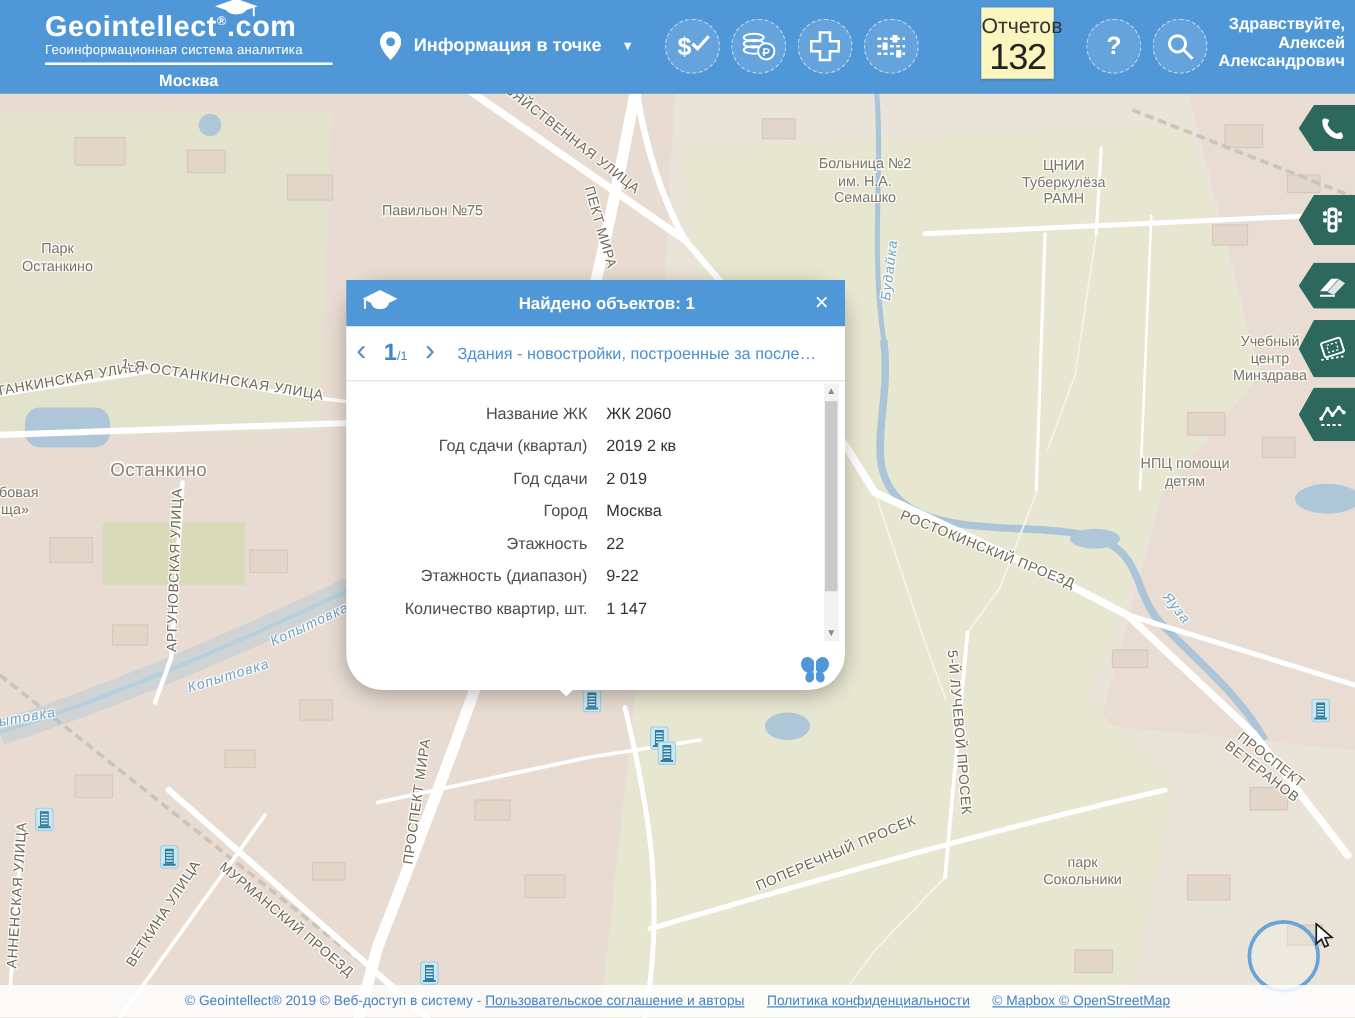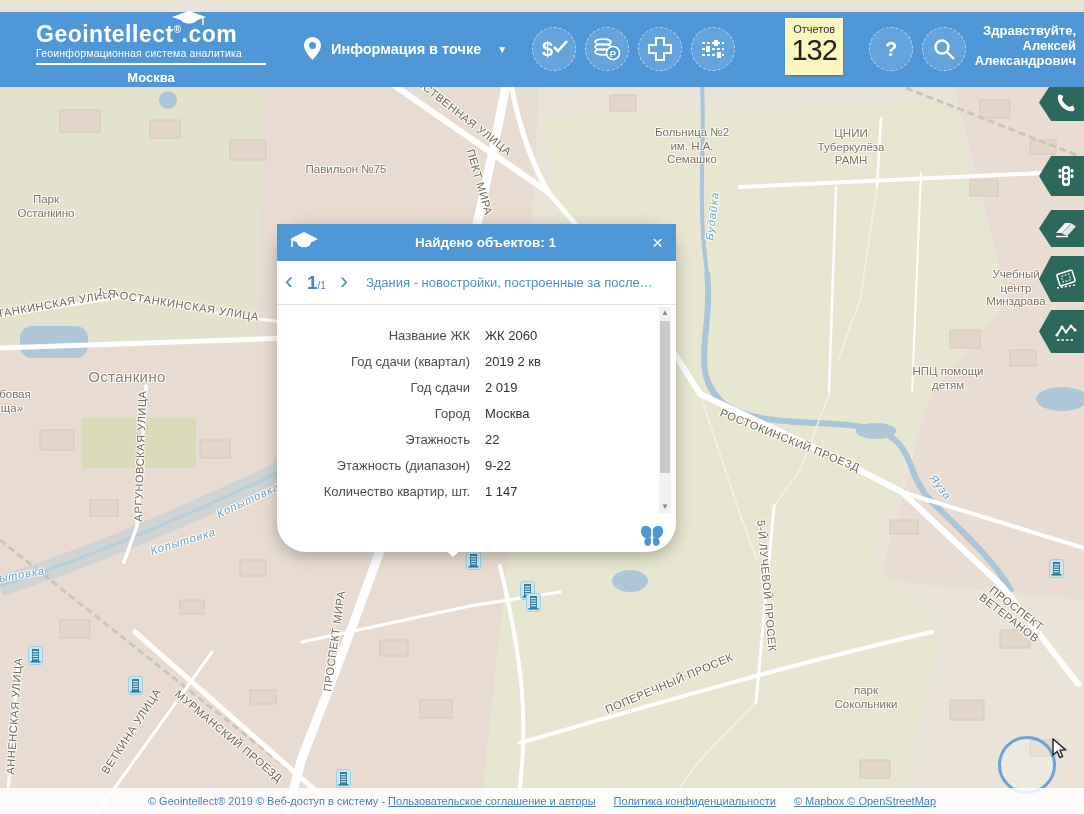--- a/index.html
+++ b/index.html
@@ -15,42 +15,42 @@
   .maplabel.street{font-size:11px;color:#6f6859;letter-spacing:.6px;}
   .maplabel.place{font-size:11.5px;color:#7d7566;line-height:1.18;}
   .maplabel.district{font-size:15px;color:#8a8376;letter-spacing:.4px;}
   .maplabel.river{font-size:11px;font-style:italic;color:#6ea4c4;letter-spacing:1px;}
   .marker{position:absolute;width:15px;height:19px;}
   #sel-circle{position:absolute;left:998px;top:736px;width:52px;height:52px;border-radius:50%;
     border:3px solid #6aa3d8;background:rgba(255,255,255,.22);}
   #cursor{position:absolute;left:1052px;top:738px;}
 
   
-  #header{position:absolute;left:0;top:12px;width:1084px;height:75px;background:#4f97d7;z-index:30;
+  #header{position:absolute;left:0;top:0;width:1084px;height:75px;background:#4f97d7;z-index:30;
     display:flex;align-items:flex-start;color:#fff;}
   #logo{margin:6px 0 0 28px;position:relative;width:238px;}
   #logo .row{display:flex;align-items:flex-start;}
   #logo .fig{margin-top:2px;}
   #logo .tcol{margin-left:8px;position:relative;}
   #logo .brand{font-size:23px;font-weight:bold;letter-spacing:.5px;line-height:24px;}
   #logo .brand sup{font-size:10px;}
   #logo .sub{font-size:10.5px;margin-top:1px;letter-spacing:.2px;}
   #logo .rule{height:2px;background:#fff;margin-top:4px;width:230px;}
   #logo .cap{position:absolute;left:136px;top:-7px;}
   #logo .city{font-size:13px;font-weight:bold;text-align:center;width:230px;margin-top:5px;}
   #mode{display:flex;align-items:center;margin:25px 0 0 38px;cursor:pointer;}
   #mode .label{font-size:14.5px;font-weight:bold;margin-left:10px;}
   #mode .caret{font-size:10px;margin-left:16px;}
   .tool-circle{width:44px;height:44px;border-radius:50%;background:rgba(255,255,255,.12);
     border:1px dashed rgba(255,255,255,.55);display:flex;align-items:center;justify-content:center;
     cursor:pointer;box-sizing:border-box;}
   #tools{display:flex;gap:9px;margin:15px 0 0 25px;}
   #reports{width:58px;height:57px;background:#fbf6bd;margin:6px 0 0 50px;text-align:center;cursor:pointer;
     box-shadow:0 1px 2px rgba(0,0,0,.2);}
-  #reports .rl{font-size:11px;color:#333;margin-top:5px;}
+  #reports .rl{font-size:17px;color:#333;margin-top:5px;}
   #reports .rc{font-size:29px;color:#222;line-height:30px;letter-spacing:-1px;}
   #help-search{display:flex;gap:9px;margin:15px 0 0 26px;}
   #greeting{margin:11px 8px 0 auto;text-align:right;font-size:13px;font-weight:bold;line-height:15px;
     white-space:pre-line;}
   .q{font-size:20px;font-weight:bold;color:#fff;}
 
   
   #popup{position:absolute;left:277px;top:224px;width:399px;background:#fff;z-index:20;
     box-shadow:0 4px 16px rgba(0,0,0,.28);border-radius:29px;}
   #popup-header{height:37px;background:#4f97d7;display:flex;align-items:center;}
@@ -58,21 +58,21 @@
   #popup-close{color:#fff;font-size:19px;margin-right:13px;cursor:pointer;line-height:19px;}
   #popup-cap{margin-left:12px;}
   #popup-nav{height:43px;display:flex;align-items:center;border-bottom:1px solid #e3e3e3;}
   .chev{color:#4a90d2;font-size:24px;line-height:24px;cursor:pointer;padding:0 8px;margin-top:-4px;}
   #page{margin:0 6px;color:#3f87c9;cursor:default;}
   #page .cur{font-size:19px;font-weight:bold;}
   #page .tot{font-size:10px;}
   #layer-link{margin-left:10px;margin-right:8px;font-size:13px;color:#4a90d2;white-space:nowrap;
     overflow:hidden;cursor:pointer;}
   #popup-body{position:relative;height:202px;padding-top:12px;box-sizing:content-box;}
-  .field-row{display:flex;height:26px;align-items:flex-end;font-size:13px;}
+  .field-row{display:flex;height:26px;align-items:center;font-size:13px;}
   .field-label{width:193px;text-align:right;color:#4d4d4d;}
   .field-value{margin-left:15px;color:#333;}
   #scrollbar{position:absolute;right:5px;top:2px;width:12px;height:206px;background:#f2f2f2;}
   #scrollbar .arrow{height:12px;text-align:center;font-size:8px;color:#8a8a8a;line-height:12px;cursor:pointer;}
   #scroll-thumb{position:absolute;left:1px;top:14px;width:10px;height:152px;background:#c9c9c9;cursor:pointer;}
   #popup-footer{height:33px;position:relative;}
   #butterfly{position:absolute;right:11px;bottom:5px;cursor:pointer;}
   #popup-tail{position:absolute;left:157px;top:315px;width:0;height:0;
     border-left:19px solid transparent;border-right:19px solid transparent;border-top:18px solid #fff;}
 

